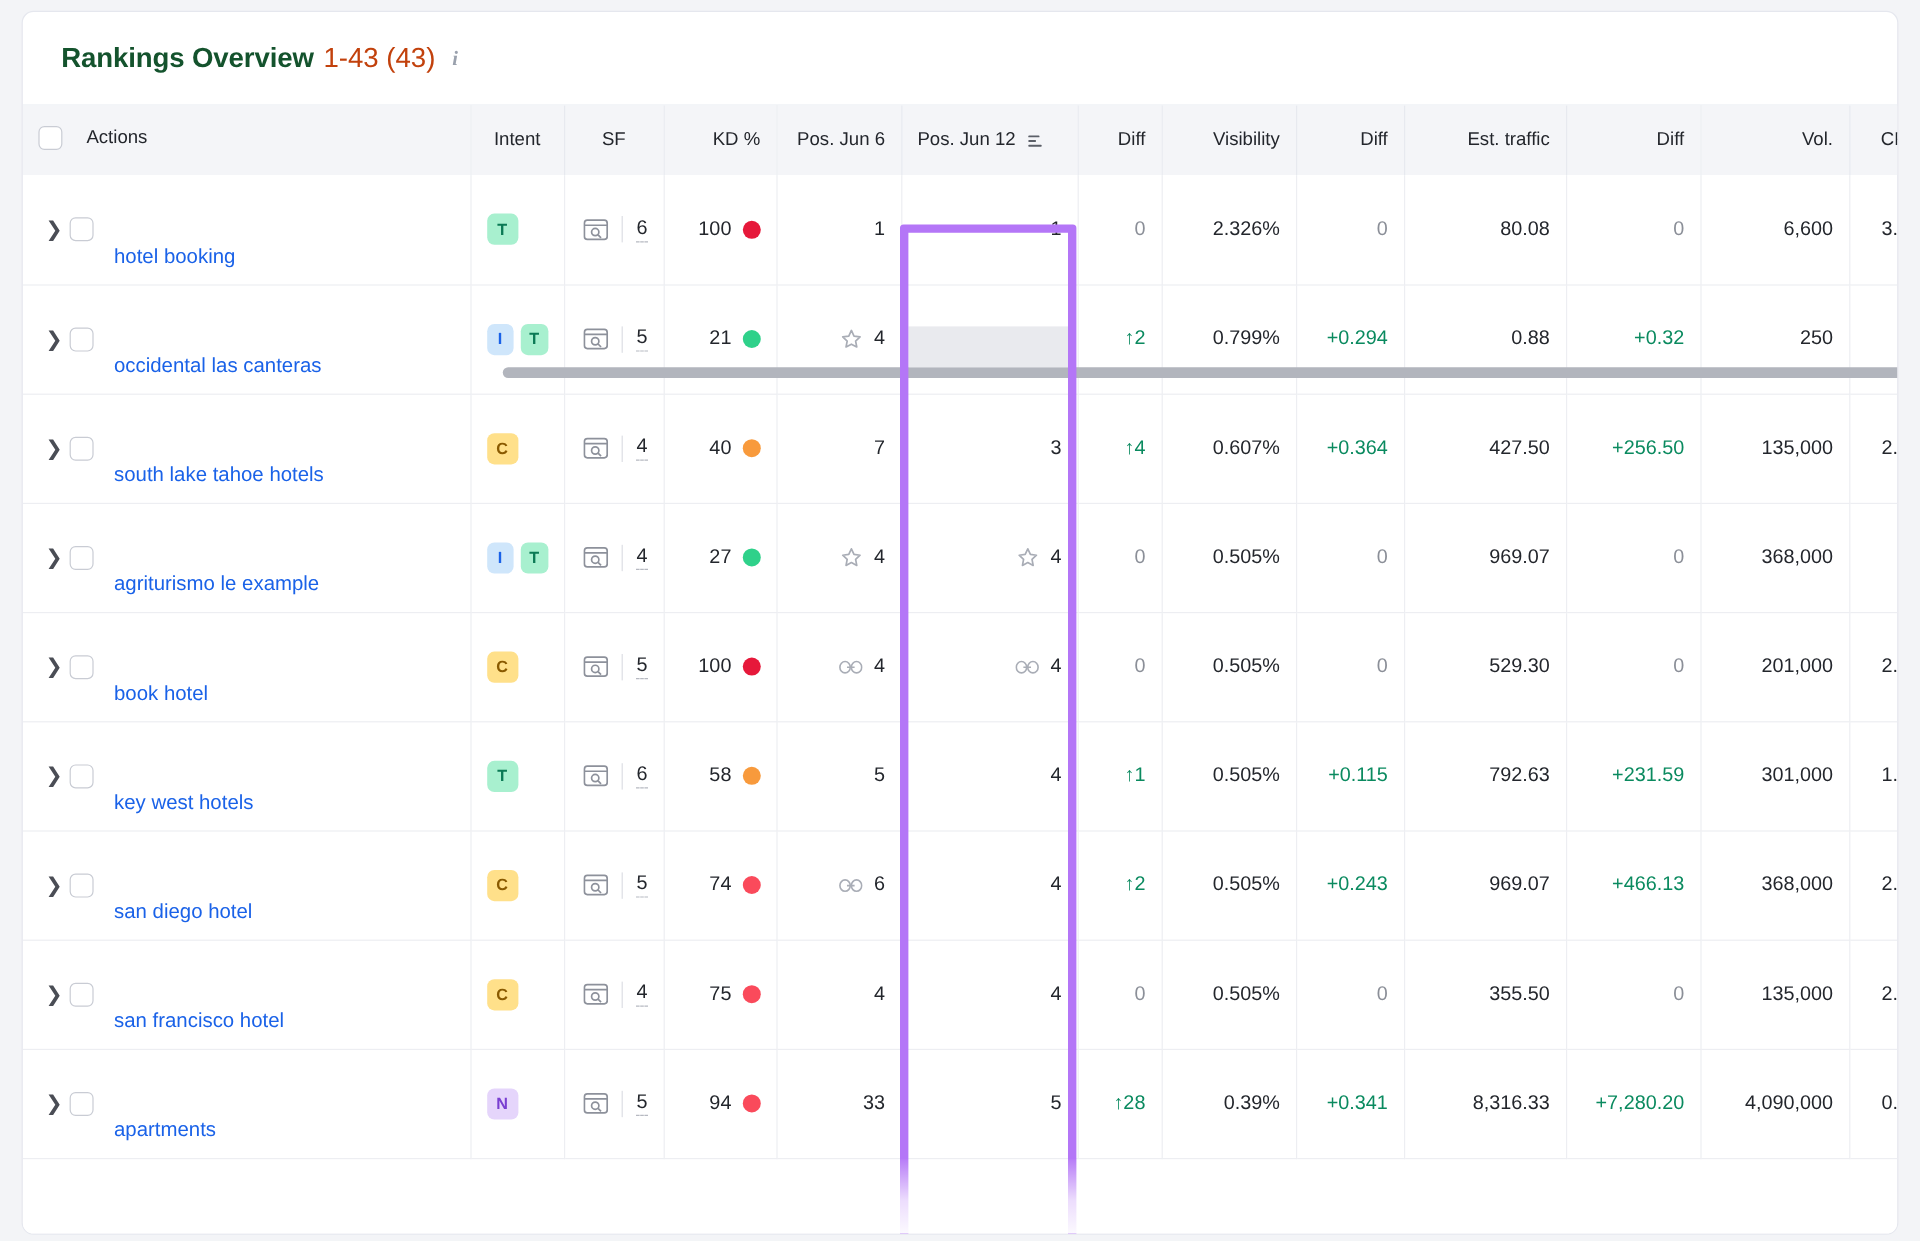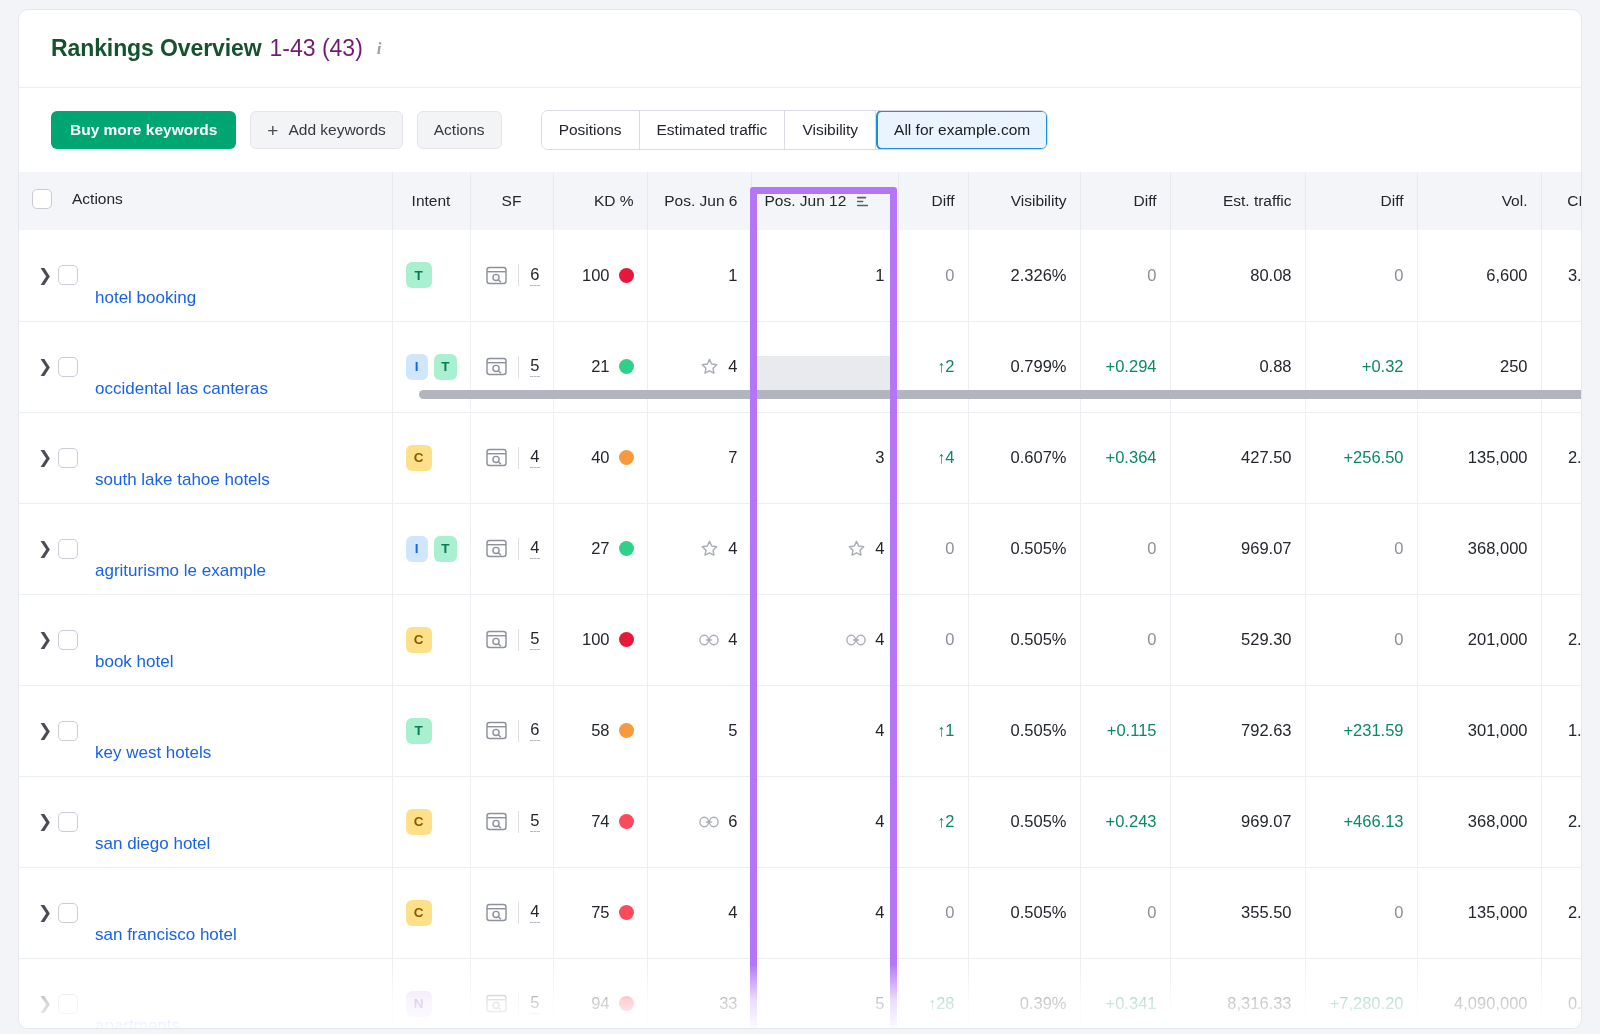--- a/index.html
+++ b/index.html
@@ -24,21 +24,21 @@
     height: 78px;
     border-bottom: 1px solid #eceef3;
     display: flex; align-items: center;
     padding-left: 32px;
   }
   .title-main {
     font-size: 23px; font-weight: bold; color: #14532d;
     letter-spacing: -0.1px;
   }
   .title-range {
-    font-size: 23px; color: #701a75; margin-left: 8px; font-weight: normal;
+    font-size: 23px; color: #c2410c; margin-left: 8px; font-weight: normal;
   }
   .info-i {
     margin-left: 14px; font-size: 17px; color: #9aa1ad;
     font-family: "Liberation Serif", serif; font-style: italic; font-weight: bold;
     cursor: pointer;
   }
   
   .toolbar {
     height: 84px; display: flex; align-items: center;
     padding-left: 32px; gap: 14px;
@@ -168,35 +168,20 @@
 <body>
 
 <div class="card">
 
   <div class="card-head">
     <span class="title-main">Rankings Overview</span>
     <span class="title-range">1-43 (43)</span>
     <span class="info-i">i</span>
   </div>
 
-  <div class="toolbar">
-    <div class="btn btn-primary">Buy more keywords</div>
-    <div class="btn btn-sec">
-      <span class="plus">+</span>
-      <span>Add keywords</span>
-    </div>
-    <div class="btn btn-sec">Actions</div>
-
-    <div class="seg">
-      <div class="seg-item">Positions</div>
-      <div class="seg-item">Estimated traffic</div>
-      <div class="seg-item">Visibility</div>
-      <div class="seg-item active">All for example.com</div>
-    </div>
-  </div>
 
   <div class="tbl-wrap">
     <table class="tbl">
       <colgroup>
         <col style="width:373px">
         <col style="width:78px">
         <col style="width:83px">
         <col style="width:94px">
         <col style="width:104px">
         <col style="width:147px">

